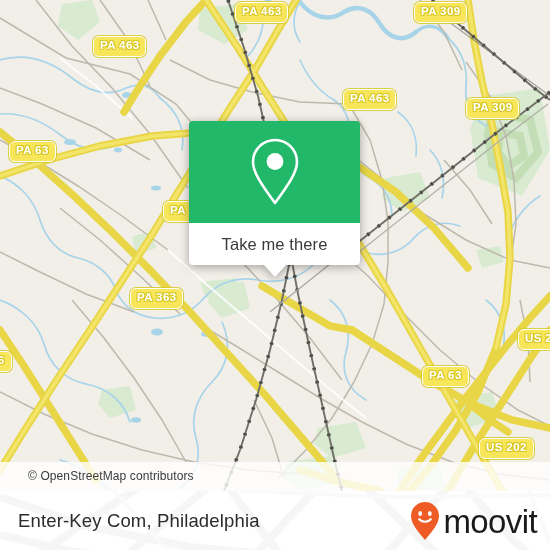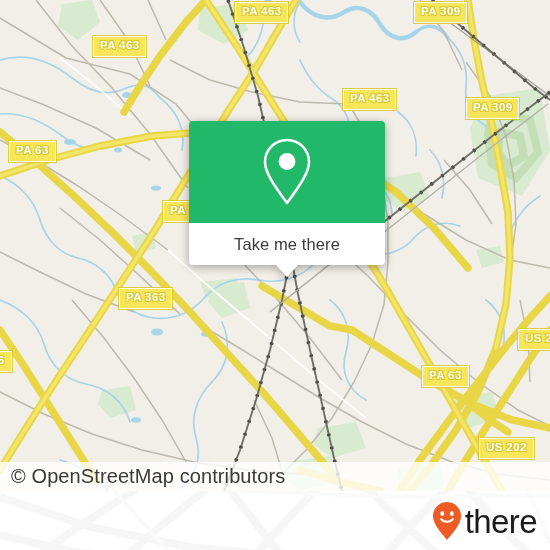--- a/index.html
+++ b/index.html
@@ -36,21 +36,21 @@
     width: 550px;
     height: 491px;
     display: block;
   }
 
   
   .shield {
     position: absolute;
     background: #f7e55a;
     border: 1.5px solid #ffffff;
-    border-radius: 0;
+    border-radius: 6px;
     color: #ffffff;
     font-size: 11.5px;
     font-weight: bold;
     letter-spacing: .4px;
     line-height: 1;
     padding: 3px 6px 4px 6px;
     white-space: nowrap;
     box-sizing: border-box;
     text-shadow:
       -1px -1px 0 #d8c825, 1px -1px 0 #d8c825,
@@ -61,34 +61,34 @@
 
   
   .attribution {
     position: absolute;
     left: 0;
     top: 462px;
     width: 550px;
     height: 29px;
     background: rgba(255,255,255,.80);
     color: #3a3a3a;
-    font-size: 20px;
+    font-size: 12px;
     line-height: 29px;
-    padding-left: 11px;
+    padding-left: 28px;
     box-sizing: border-box;
     z-index: 6;
     letter-spacing: .1px;
   }
 
   
   .card {
     position: absolute;
     left: 189px;
     top: 121px;
-    width: 196px;
+    width: 171px;
     z-index: 8;
     filter: drop-shadow(0 2px 5px rgba(0,0,0,.33));
   }
   .card-top {
     background: #22b86a;
     height: 102px;
     border-radius: 4px 4px 0 0;
     display: flex;
     align-items: center;
     justify-content: center;
@@ -357,21 +357,21 @@
     </svg>
 
     <div id="shield-layer">
         <div class="shield" style="left: 93px; top: 36px;">PA 463</div>
         <div class="shield" style="left: 235px; top: 2px;">PA 463</div>
         <div class="shield" style="left: 414px; top: 2px;">PA 309</div>
         <div class="shield" style="left: 343px; top: 89px;">PA 463</div>
         <div class="shield" style="left: 466px; top: 98px;">PA 309</div>
         <div class="shield" style="left: 9px; top: 141px;">PA 63</div>
         <div class="shield" style="left: 163px; top: 165px; margin-top: 36px;">PA</div>
-        <div class="shield" style="left: 119px; top: 288px;">PA 363</div>
+        <div class="shield" style="left: 130px; top: 288px;">PA 363</div>
         <div class="shield" style="left: -16px; top: 351px;">76</div>
         <div class="shield" style="left: 518px; top: 329px;">US 2</div>
         <div class="shield" style="left: 422px; top: 366px;">PA 63</div>
         <div class="shield" style="left: 479px; top: 438px;">US 202</div>
       </div>
 
     <div class="attribution">© OpenStreetMap contributors</div>
   </div>
 
   <div class="card">
@@ -399,24 +399,25 @@
         <path d="M420 0 L448 34 L478 70 L510 106 L536 130"></path>
         <path d="M310 0 L344 34 L380 70 L418 106 L446 130"></path>
         <path d="M190 2 L214 36 L240 72 L268 108 L286 130"></path>
       </g>
       <g fill="none" stroke="#f6f6f6" stroke-width="4">
         <path d="M0 30 L120 48 L250 60 L390 66 L550 64"></path>
         <path d="M60 0 L96 40 L134 82 L172 124"></path>
         <path d="M500 0 L520 40 L538 82 L550 112"></path>
       </g>
     </svg>
+    <div class="footer-title">Enter-Key Com, Philadelphia</div>
     <div class="brand">
       <svg width="30" height="40" viewBox="0 0 30 40">
         <path d="M15 1 C7.3 1 1 7.3 1 15 C1 22.5 8 30.5 15 39 C22 30.5 29 22.5 29 15 C29 7.3 22.7 1 15 1 Z" fill="#ef5b25"></path>
         <ellipse cx="10.2" cy="12.6" rx="1.9" ry="2.5" fill="#ffffff"></ellipse>
         <ellipse cx="19.8" cy="12.6" rx="1.9" ry="2.5" fill="#ffffff"></ellipse>
         <path d="M9.2 18.2 C11.6 21.6 18.4 21.6 20.8 18.2" fill="none" stroke="#ffffff" stroke-width="2.1" stroke-linecap="round"></path>
       </svg>
-      <span class="brand-word">there</span>
+      <span class="brand-word">moovit</span>
     </div>
   </div>
 
 </div>
 
 </body></html>

